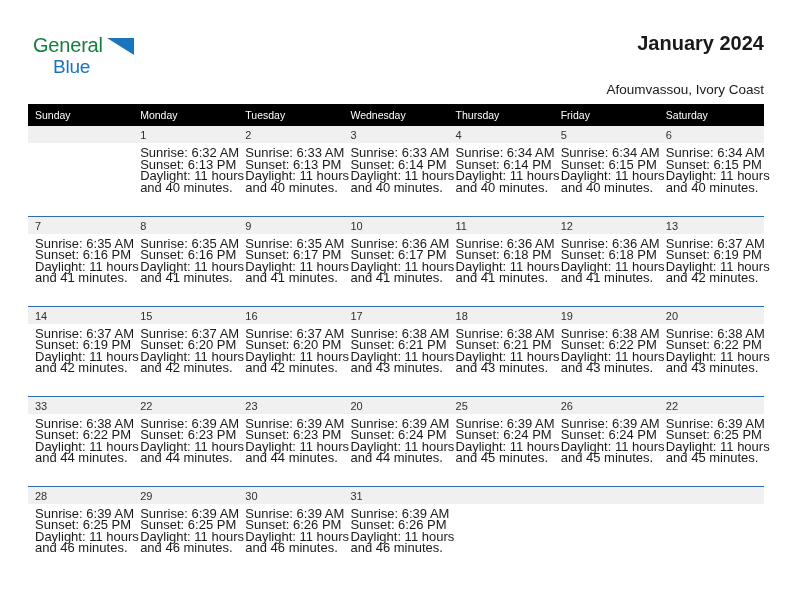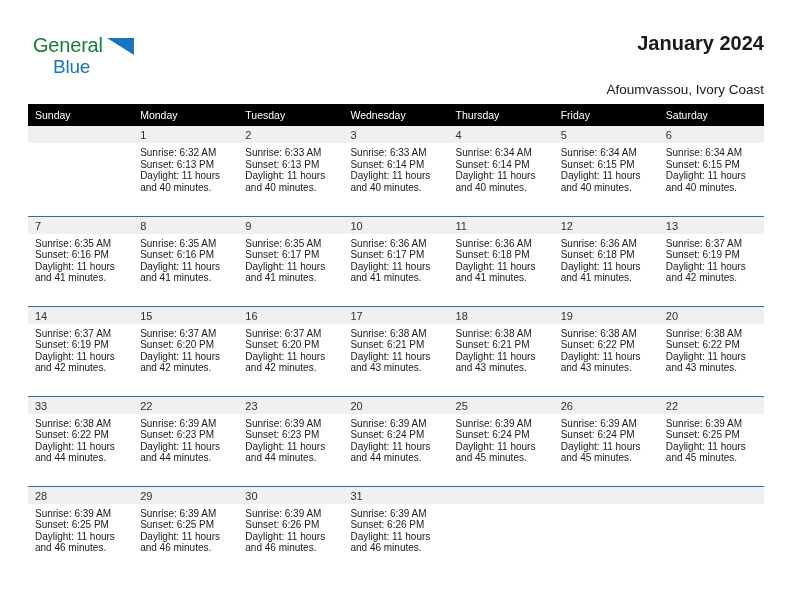--- a/index.html
+++ b/index.html
@@ -126,21 +126,21 @@
     padding: 2px 0 0 7px;
     line-height: 14px;
   }
 
   .daynum.blank {
     color: transparent;
   }
 
   .details {
     padding: 4px 6px 0 7px;
-    font-size: 10px;
+    font-size: 13px;
     line-height: 11.6px;
     color: #1a1a1a;
   }
   .details div { white-space: nowrap; }
 </style>
 </head>
 <body>
 
 <div class="page-header">
 

